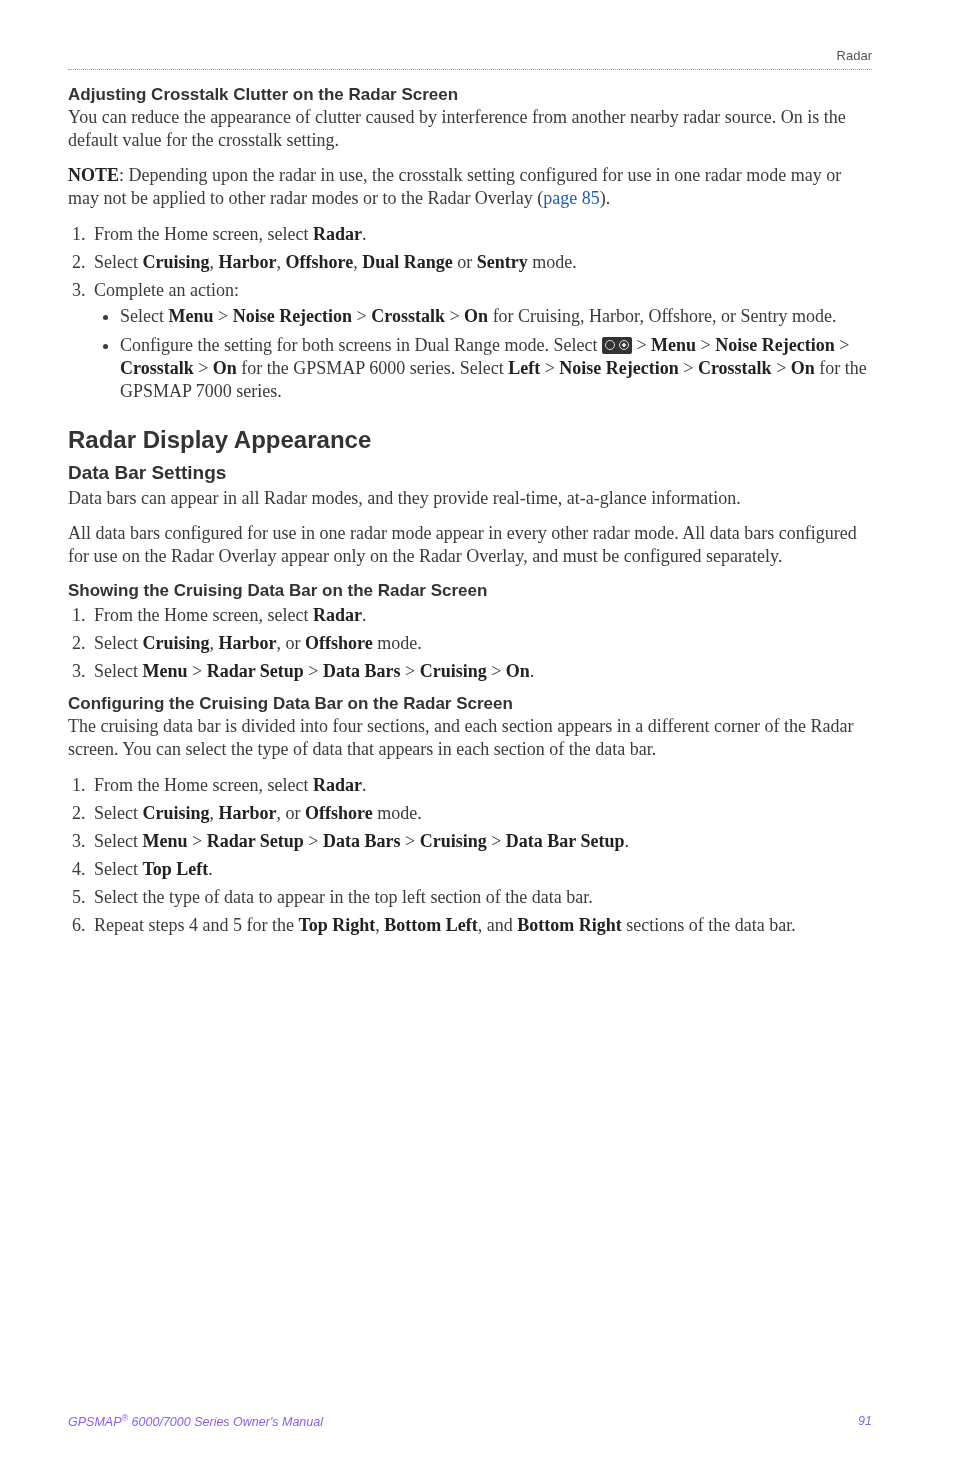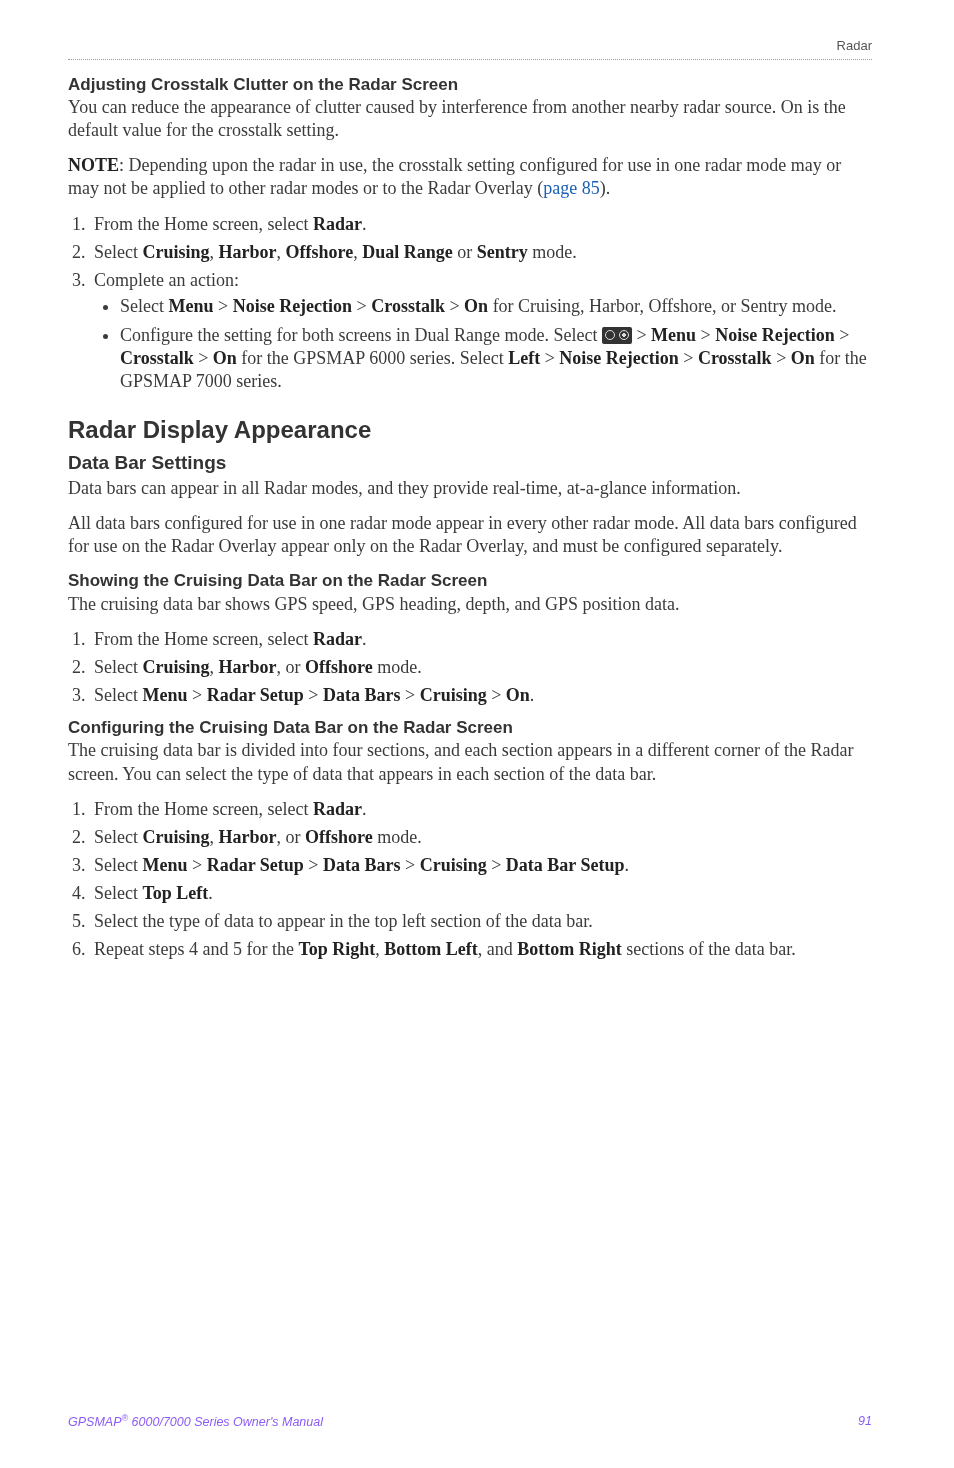--- a/index.html
+++ b/index.html
@@ -10,21 +10,21 @@
     height: 1468px;
     font-family: "Times New Roman", Times, serif;
     font-size: 18px;
     color: #3b3b3b;
     line-height: 1.28;
     background: #fff;
     position: relative;
   }
   .page {
     box-sizing: border-box;
-    padding: 38px 68px 40px 68px;
+    padding: 48px 68px 40px 68px;
     width: 940px;
     height: 1468px;
     position: relative;
   }
   .topbar {
     border-bottom: 1px dotted #999;
     text-align: right;
     font-family: Arial, Helvetica, sans-serif;
     font-size: 13px;
     color: #555;
@@ -152,21 +152,20 @@
       </ul>
     </li>
   </ol>
 
   <div class="h2-sans">Radar Display Appearance</div>
   <div class="h25-sans">Data Bar Settings</div>
   <p>Data bars can appear in all Radar modes, and they provide real-time, at-a-glance information.</p>
   <p>All data bars configured for use in one radar mode appear in every other radar mode. All data bars configured for use on the Radar Overlay appear only on the Radar Overlay, and must be configured separately.</p>
 
   <div class="h3">Showing the Cruising Data Bar on the Radar Screen</div>
-  <p>The cruising data bar shows GPS speed, GPS heading, depth, and GPS position data.</p>
   <ol class="num">
     <li>
       <span>From the Home screen, select </span><b class="strong link">Radar</b><span>.</span>
     </li>
     <li>
       <span>Select </span><b class="strong link">Cruising</b><span>, </span><b class="strong link">Harbor</b><span>, or </span><b class="strong link">Offshore</b><span> mode.</span>
     </li>
     <li>
       <span>Select </span><b class="strong link">Menu</b><span> &gt; </span><b class="strong link">Radar Setup</b><span> &gt; </span><b class="strong link">Data Bars</b><span> &gt; </span><b class="strong link">Cruising</b><span> &gt; </span><b class="strong link">On</b><span>.</span>
     </li>

